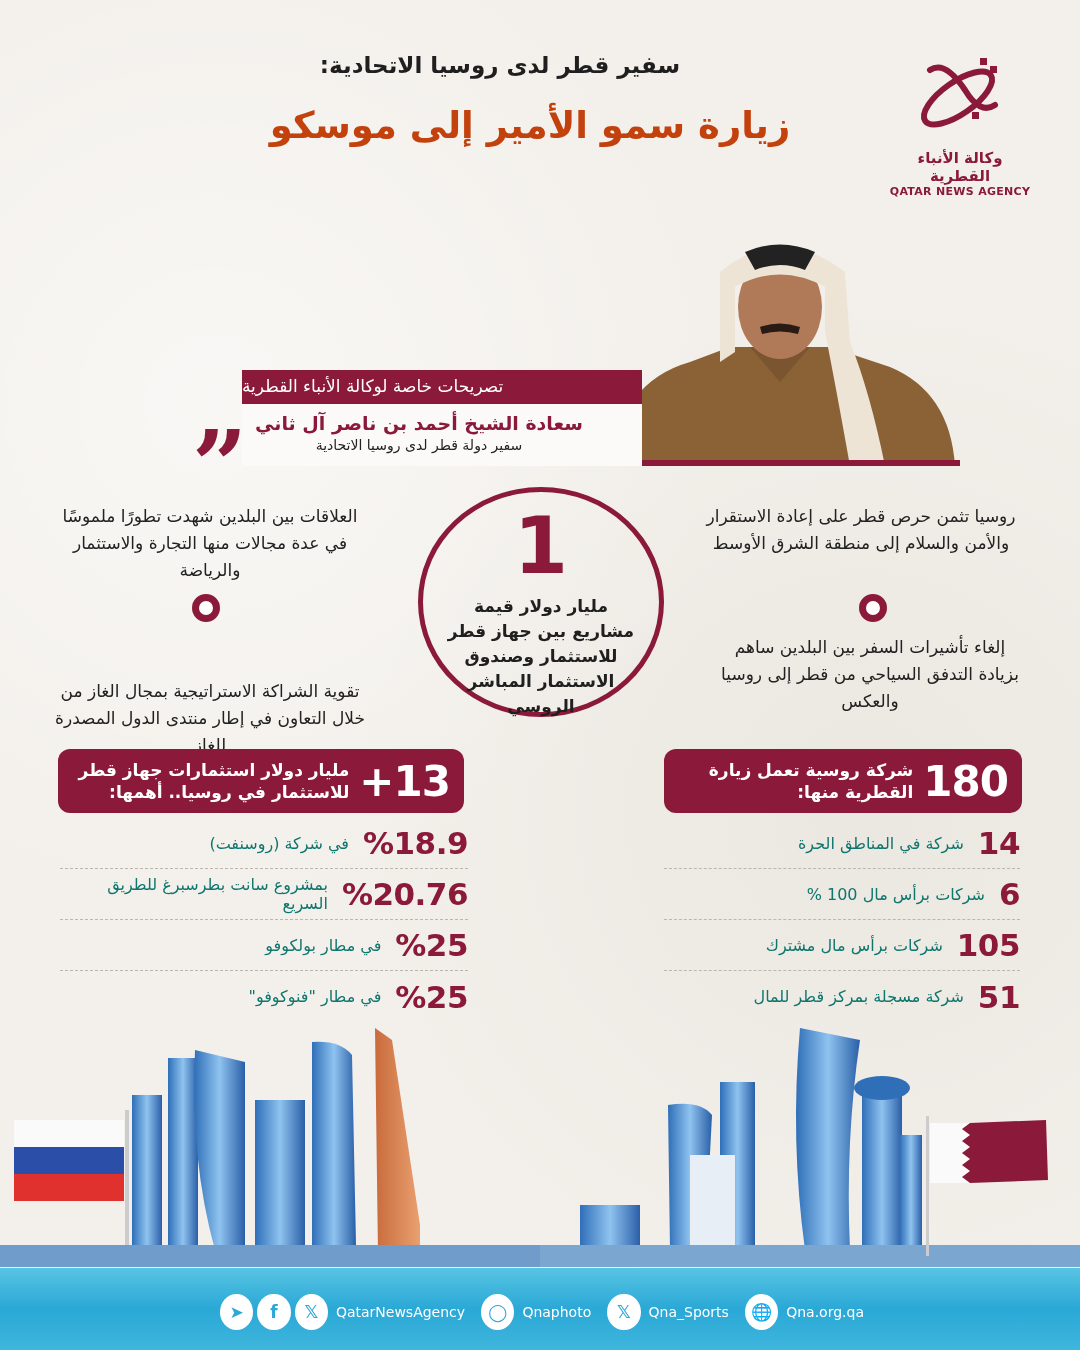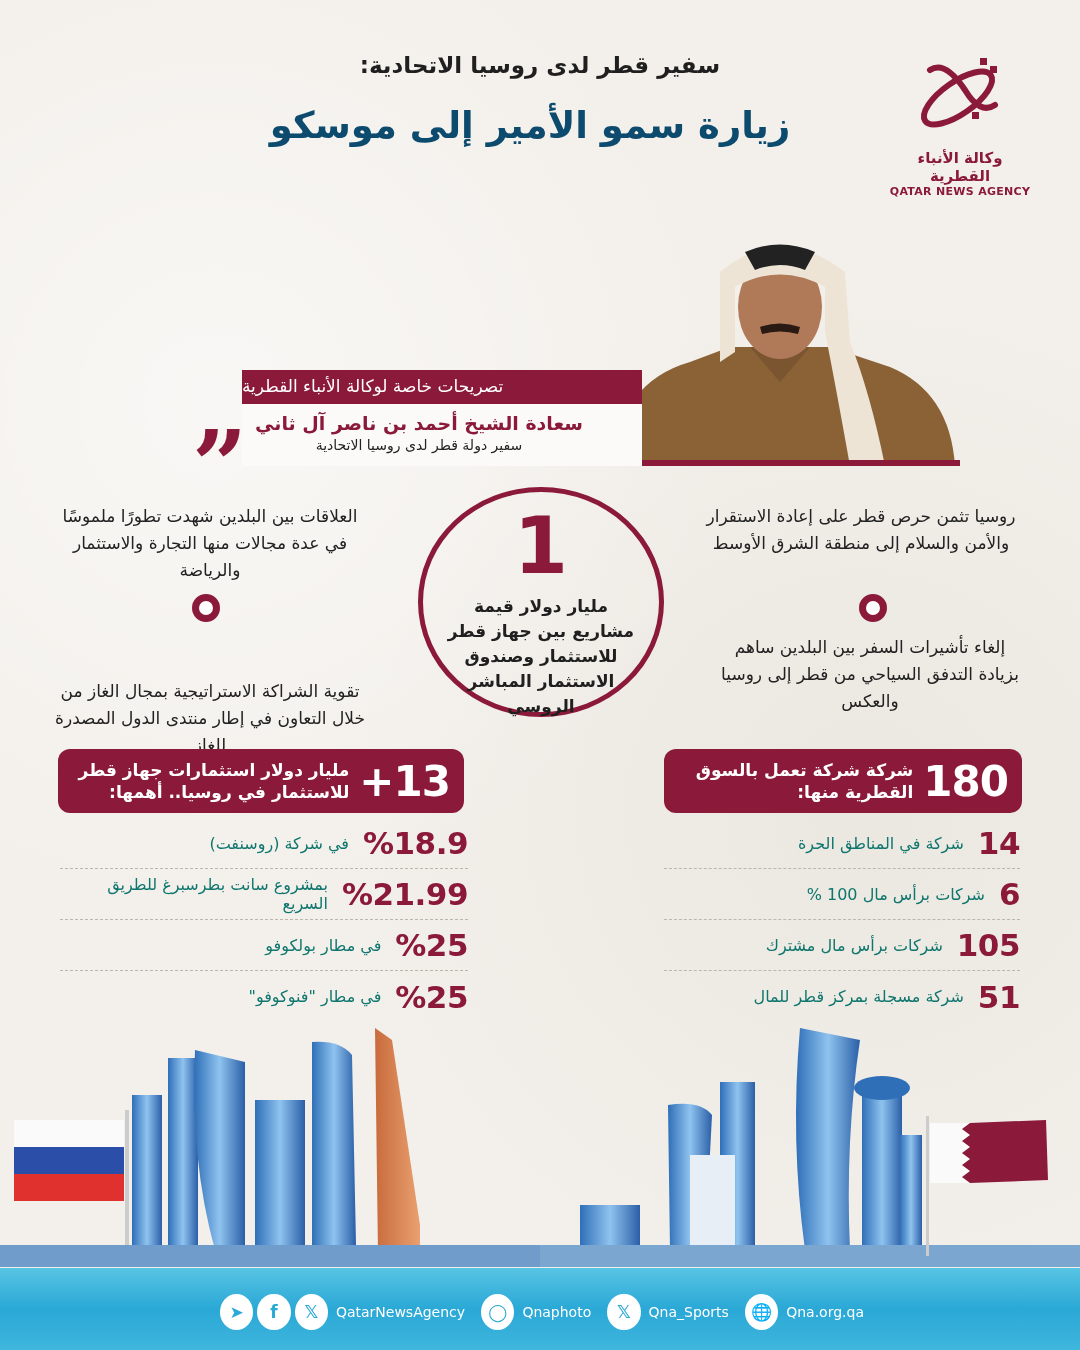--- a/index.html
+++ b/index.html
@@ -9,22 +9,22 @@
     background: #f3f0eb;
     background-image:
       radial-gradient(circle at 20% 30%, rgba(255,255,255,0.5) 0, rgba(255,255,255,0) 40%),
       radial-gradient(circle at 80% 60%, rgba(220,214,205,0.35) 0, rgba(220,214,205,0) 45%);
     font-family: "DejaVu Sans", sans-serif;
     color: #1e1e1e;
   }
   .abs { position: absolute; }
 
   
-  .subtitle { top: 52px; left: 280px; width: 440px; font-size: 23px; direction: rtl; color: #1f1f1f; font-weight: bold; }
-  .title { top: 100px; left: 250px; width: 560px; text-align: center; font-size: 37px; line-height: 52px; font-weight: bold; color: #0c4a6e; direction: rtl; }
+  .subtitle { top: 52px; left: 280px; width: 440px; text-align: center; font-size: 23px; direction: rtl; color: #1f1f1f; font-weight: bold; }
+  .title { top: 100px; left: 250px; width: 560px; text-align: center; font-size: 37px; line-height: 52px; font-weight: bold; color: #c2410c; direction: rtl; }
 
   
   .logo { top: 50px; left: 885px; width: 150px; text-align: center; }
   .logo svg { display: block; margin: 0 auto; }
   .logo-ar { font-size: 15px; font-weight: bold; color: #8b1a3a; direction: rtl; margin-top: 9px; }
   .logo-en { font-size: 11px; font-weight: bold; color: #8b1a3a; letter-spacing: 0.3px; }
 
   
   .portrait { top: 232px; left: 600px; width: 360px; height: 234px; }
 
@@ -120,37 +120,37 @@
     <div>مليار دولار استثمارات جهاز قطر</div>
     <div>للاستثمار في روسيا.. أهمها:</div>
   </div>
 </div>
 <div class="abs stat-list" style="top:818px; left:60px; width:408px;">
   <div class="stat-row">
     <span class="stat-val">%18.9</span>
     <span class="stat-lbl">في شركة (روسنفت)</span>
   </div>
   <div class="stat-row">
-    <span class="stat-val">%21.99</span>
+    <span class="stat-val">%20.76</span>
     <span class="stat-lbl">بمشروع سانت بطرسبرغ للطريق السريع</span>
   </div>
   <div class="stat-row">
     <span class="stat-val">%25</span>
     <span class="stat-lbl">في مطار بولكوفو</span>
   </div>
   <div class="stat-row">
     <span class="stat-val">%25</span>
     <span class="stat-lbl">في مطار "فنوكوفو"</span>
   </div>
 </div>
 
 <div class="abs banner" style="top:749px; left:664px; width:358px;">
   <div class="banner-num">180</div>
   <div class="banner-text">
-    <div>شركة شركة تعمل بالسوق</div>
+    <div>شركة روسية تعمل زيارة</div>
     <div>القطرية منها:</div>
   </div>
 </div>
 <div class="abs stat-list" style="top:818px; left:664px; width:356px;">
   <div class="stat-row">
     <span class="stat-val">14</span>
     <span class="stat-lbl">شركة في المناطق الحرة</span>
   </div>
   <div class="stat-row">
     <span class="stat-val">6</span>

